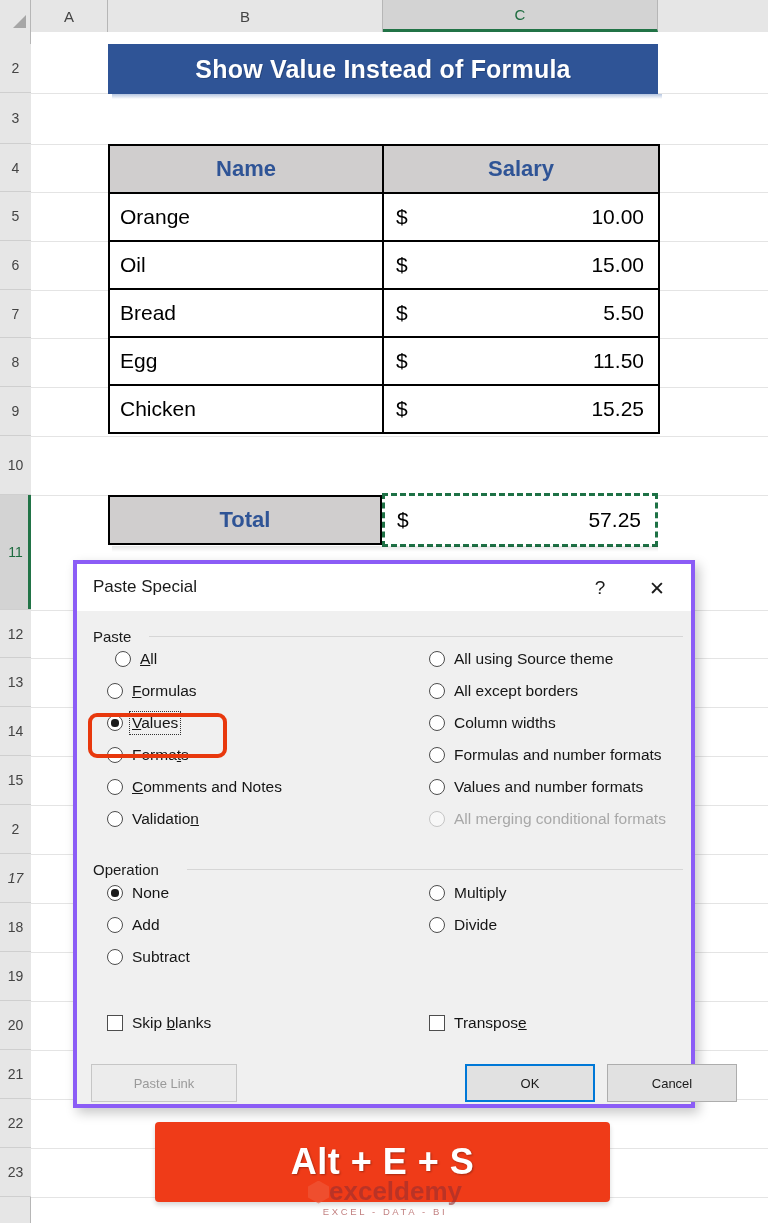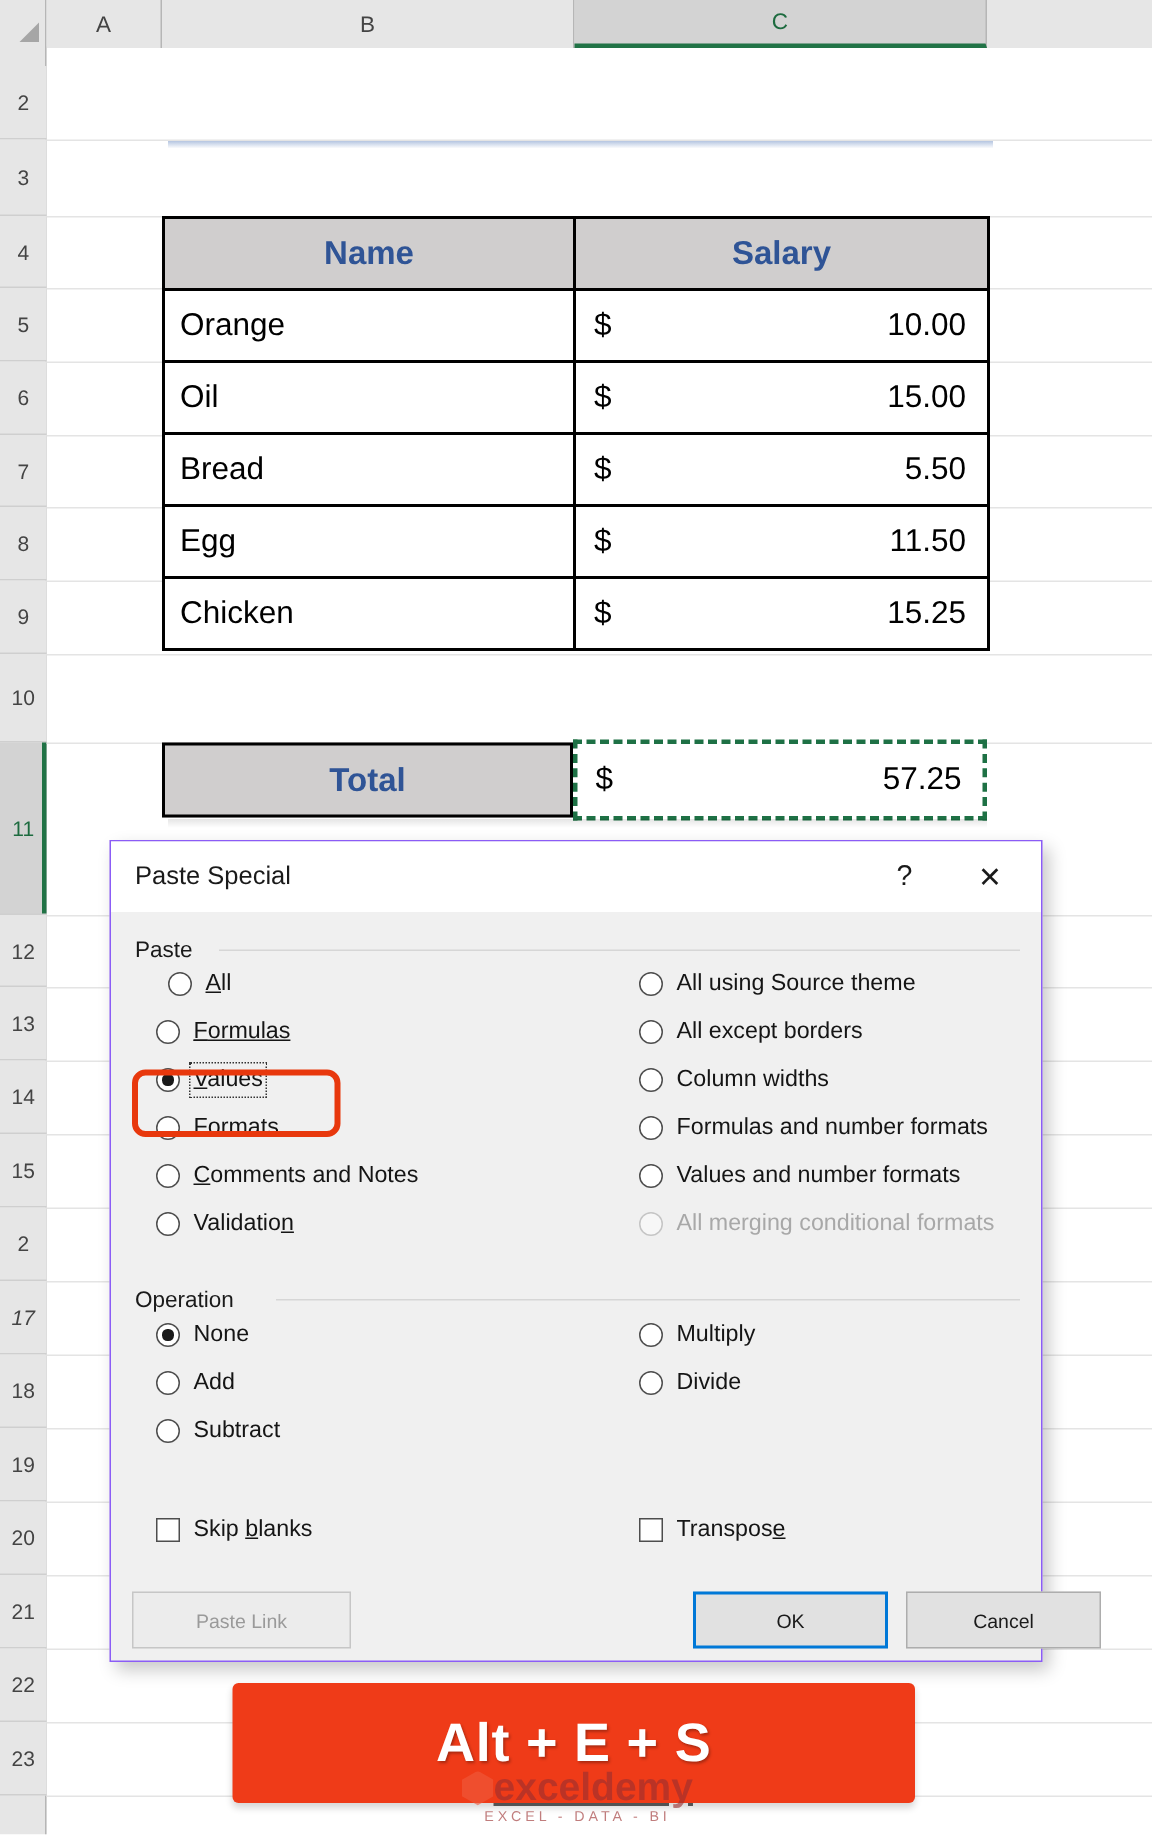--- a/index.html
+++ b/index.html
@@ -63,21 +63,21 @@
      font-weight: bold; display: flex; align-items: center; justify-content: center; }
   .total-value { position: absolute; left: 274px; top: -2px; width: 276px; height: 54px;
      background: #fff; display: flex; justify-content: space-between; align-items: center;
      padding: 0 14px 0 12px; font-size: 21px; color: #000;
      border: 3px dashed #1e7145; }
   .total-shadow { position: absolute; left: 112px; top: 546px; width: 546px; height: 6px;
      background: linear-gradient(to bottom, rgba(0,0,0,.10), rgba(255,255,255,0)); }
 
   
   .dialog { position: absolute; left: 73px; top: 560px; width: 622px; height: 548px;
-     background: #f0f0f0; border: 1px solid #8b5cf6;
+     background: #f0f0f0; border: 4px solid #8b5cf6;
      box-shadow: 4px 5px 11px rgba(0,0,0,.22); }
   .dlg-title { position: absolute; left: 0; top: 0; width: 100%; height: 47px;
      background: #ffffff; }
   .dlg-title-text { position: absolute; left: 16px; top: 13px; font-size: 17px; color: #1a1a1a; }
   .dlg-help { position: absolute; right: 74px; top: 10px; width: 34px; height: 28px;
      font-size: 19px; color: #1a1a1a; display: flex; align-items: center;
      justify-content: center; cursor: default; }
   .dlg-close { position: absolute; right: 14px; top: 10px; width: 40px; height: 28px;
      font-size: 19px; color: #1a1a1a; display: flex; align-items: center;
      justify-content: center; cursor: default; }
@@ -109,21 +109,21 @@
 
   
   .shortcut { position: absolute; left: 155px; top: 1122px; width: 455px; height: 80px;
      background: #ef3b18; border-radius: 4px; display: flex; align-items: center;
      justify-content: center; box-shadow: 0 3px 5px rgba(0,0,0,.16); }
   .shortcut span { color: #fff; font-size: 36px; font-weight: bold; letter-spacing: .5px;
      text-shadow: 1px 1px 2px rgba(0,0,0,.3); }
   .wm { position: absolute; left: 295px; top: 1176px; width: 180px; height: 42px;
      display: flex; flex-direction: column; align-items: center; justify-content: center;
      opacity: .62; pointer-events: none; }
-  .wm-main { display: flex; align-items: flex-end; gap: 0; text-decoration: underline; }
+  .wm-main { display: flex; align-items: flex-end; gap: 0; }
   .wm-cube { width: 21px; height: 23px; background: #f05a3c; clip-path:
      polygon(50% 0, 100% 26%, 100% 74%, 50% 100%, 0 74%, 0 26%); }
   .wm-text { font-size: 26px; font-weight: bold; color: #9b2f2f; line-height: 1; }
   .wm-sub { font-size: 9.5px; letter-spacing: 2.6px; color: #9b2f2f; margin-top: 2px; }
 </style>
 </head>
 <body>
 
 <div id="root">
 
@@ -230,20 +230,23 @@
       <div class="grid-line-h" style="top: 854px;"></div>
       <div class="grid-line-h" style="top: 903px;"></div>
       <div class="grid-line-h" style="top: 952px;"></div>
       <div class="grid-line-h" style="top: 1001px;"></div>
       <div class="grid-line-h" style="top: 1050px;"></div>
       <div class="grid-line-h" style="top: 1099px;"></div>
       <div class="grid-line-h" style="top: 1148px;"></div>
       <div class="grid-line-h" style="top: 1197px;"></div>
     </div>
 
+  <div class="title-banner">
+    <span>Show Value Instead of Formula</span>
+  </div>
   <div class="title-shadow"></div>
 
   <table class="tbl">
     <colgroup>
         <col class="c-name">
         <col class="c-sal">
       </colgroup>
     <thead>
       <tr>
         <th>Name</th>
@@ -318,21 +321,21 @@
     </div>
 
     <div class="group-label" style="left:16px;top:64px;">Paste</div>
     <div class="group-rule" style="left:72px;top:72px;width:534px;"></div>
 
     <div id="paste-left">
         <div class="opt" style="left: 38px; top: 86px;">
           <span class="radio"></span>
           <span><span><span class="acc">A</span>ll</span></span>
         </div>
-        <div class="opt" style="left: 30px; top: 118px; text-decoration: underline;">
+        <div class="opt" style="left: 30px; top: 118px;">
           <span class="radio"></span>
           <span><span><span class="acc">F</span>ormulas</span></span>
         </div>
         <div class="opt" style="left: 30px; top: 150px;">
           <span class="radio on"></span>
           <span class="focus-box"><span><span class="acc">V</span>alues</span></span>
         </div>
         <div class="opt" style="left: 30px; top: 182px;">
           <span class="radio"></span>
           <span><span>Forma<span class="acc">t</span>s</span></span>

